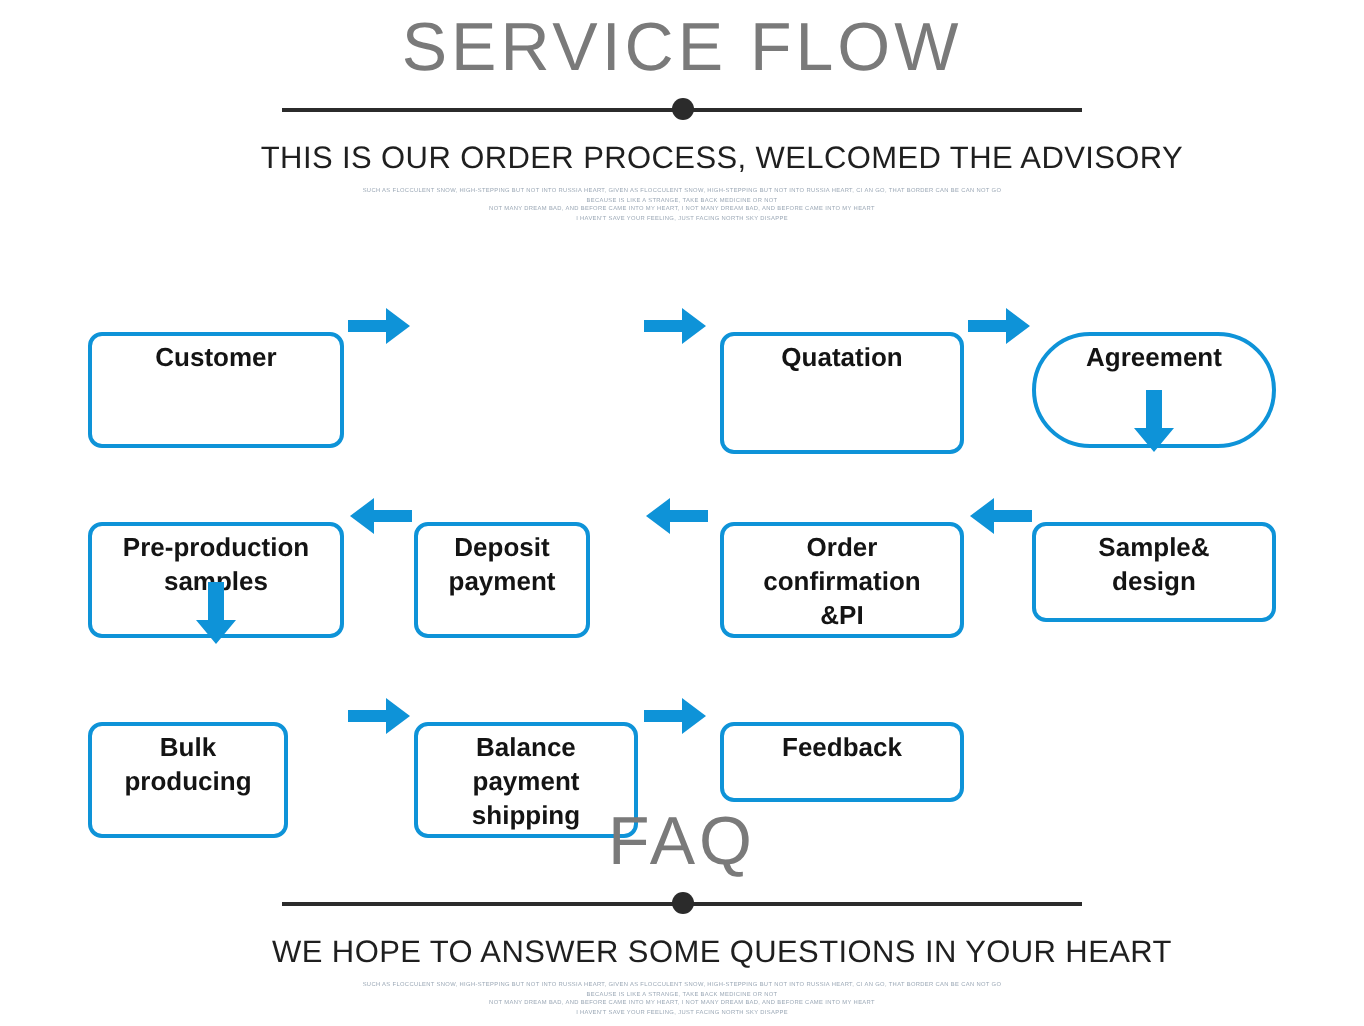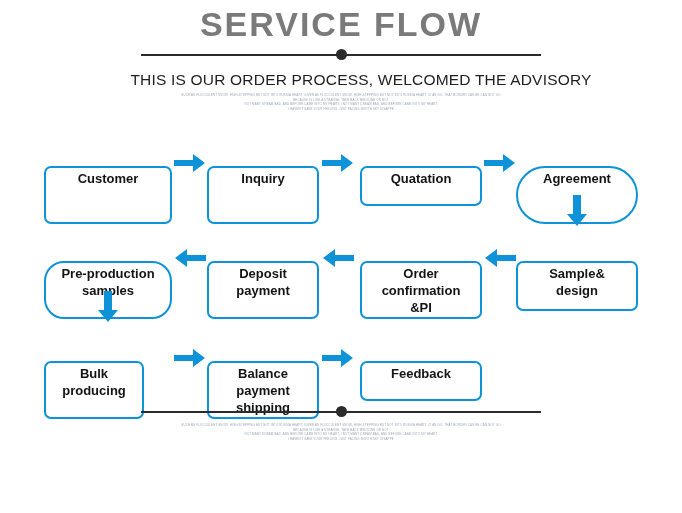--- a/index.html
+++ b/index.html
@@ -18,21 +18,21 @@
 
   
   .section-header {
     position: absolute;
     left: 0;
     width: 682px;
     text-align: center;
   }
   .section-title {
     font-size: 34px;
-    font-weight: bold;
+    font-weight: normal;
     color: #7a7a7a;
     letter-spacing: 2px;
     line-height: 40px;
     margin: 0;
   }
   .divider-wrap {
     position: relative;
     width: 400px;
     height: 14px;
     margin: 4px auto 0 auto;
@@ -124,34 +124,31 @@
     <div>NOT MANY DREAM BAD,  AND BEFORE CAME INTO MY HEART,  I NOT MANY DREAM BAD,  AND BEFORE CAME INTO MY HEART</div>
     <div>I HAVEN'T SAVE YOUR FEELING,  JUST FACING NORTH SKY DISAPPE</div>
   </div>
 </div>
 
 <div id="flow">
 
   <div class="node" style="left:44px;  top:6px;   width:128px; height:58px;">
     <span class="node-label">Customer</span>
   </div>
-  <div class="node" style="left:207px; top:6px;   width:112px; height:58px;">
-    <span class="node-label">Inquiry</span>
-  </div>
-  <div class="node" style="left:360px; top:6px;   width:122px; height:40px;">
+  <div class="node" style="left:360px; top:6px;   width:122px; height:61px;">
     <span class="node-label">Quatation</span>
   </div>
   <div class="node" style="left:516px; top:6px;   width:122px; height:58px;border-radius:29px;">
     <span class="node-label">Agreement</span>
   </div>
 
-  <div class="node" style="left:44px;  top:101px; width:128px; height:58px;border-radius:20px;">
+  <div class="node" style="left:44px;  top:101px; width:128px; height:58px;">
     <span class="node-label">Pre-production<br>samples</span>
   </div>
-  <div class="node" style="left:207px; top:101px; width:112px; height:58px;">
+  <div class="node" style="left:207px; top:101px; width:88px; height:58px;">
     <span class="node-label">Deposit<br>payment</span>
   </div>
   <div class="node" style="left:360px; top:101px; width:122px; height:58px;">
     <span class="node-label">Order<br>confirmation<br>&amp;PI</span>
   </div>
   <div class="node" style="left:516px; top:101px; width:122px; height:50px;">
     <span class="node-label">Sample&amp;<br>design</span>
   </div>
 
   <div class="node" style="left:44px;  top:201px; width:100px; height:58px;">
@@ -214,23 +211,25 @@
       </svg>
   </div>
   <div class="arrow" style="left:322px; top:219px;">
     <svg width="32" height="22" viewBox="0 0 32 22">
         <path d="M0 8 H19 V2 L31 11 L19 20 V14 H0 Z" fill="#0e93d8"></path>
       </svg>
   </div>
 </div>
 
 <div class="section-header" id="header-faq" style="top:401px;">
+  <h1 class="section-title">FAQ</h1>
   <div class="divider-wrap">
     <div class="divider-line"></div>
     <div class="divider-dot"></div>
   </div>
+  <h2 class="section-subtitle">WE HOPE TO ANSWER SOME QUESTIONS IN YOUR HEART</h2>
   <div class="micro-text">
     <div>SUCH AS FLOCCULENT SNOW, HIGH-STEPPING BUT NOT INTO RUSSIA HEART,  GIVEN AS FLOCCULENT SNOW,  HIGH-STEPPING BUT NOT  INTO RUSSIA HEART,  CI AN GO,  THAT BORDER CAN BE CAN NOT GO</div>
     <div>BECAUSE IS LIKE A STRANGE, TAKE BACK MEDICINE OR NOT</div>
     <div>NOT MANY DREAM BAD,  AND BEFORE CAME INTO MY HEART,  I NOT MANY DREAM BAD,  AND BEFORE CAME INTO MY HEART</div>
     <div>I HAVEN'T SAVE YOUR FEELING,  JUST FACING NORTH SKY DISAPPE</div>
   </div>
 </div>
 
 </body></html>

